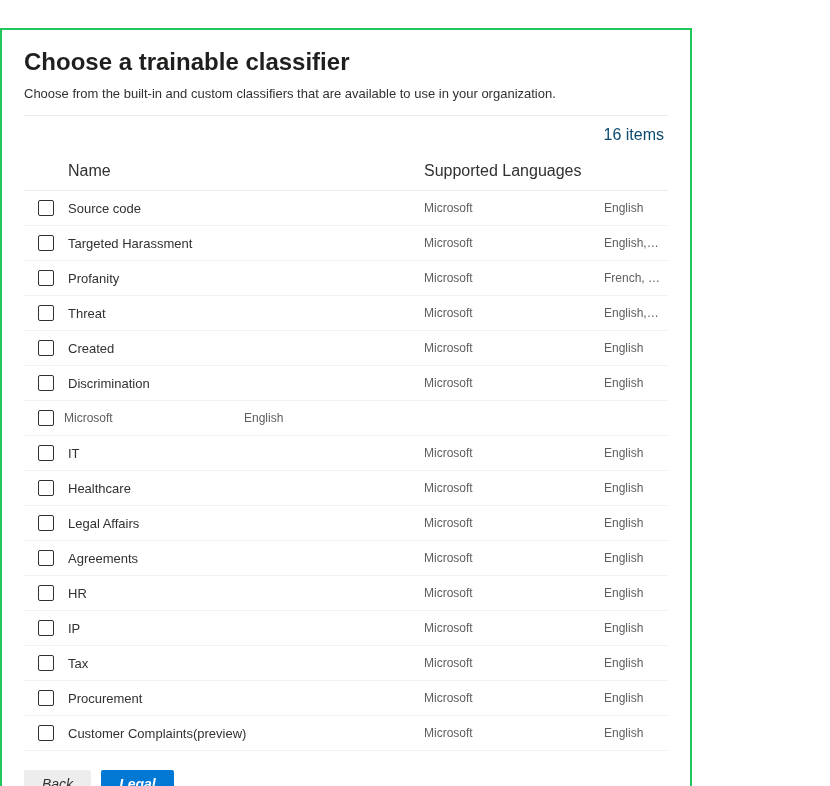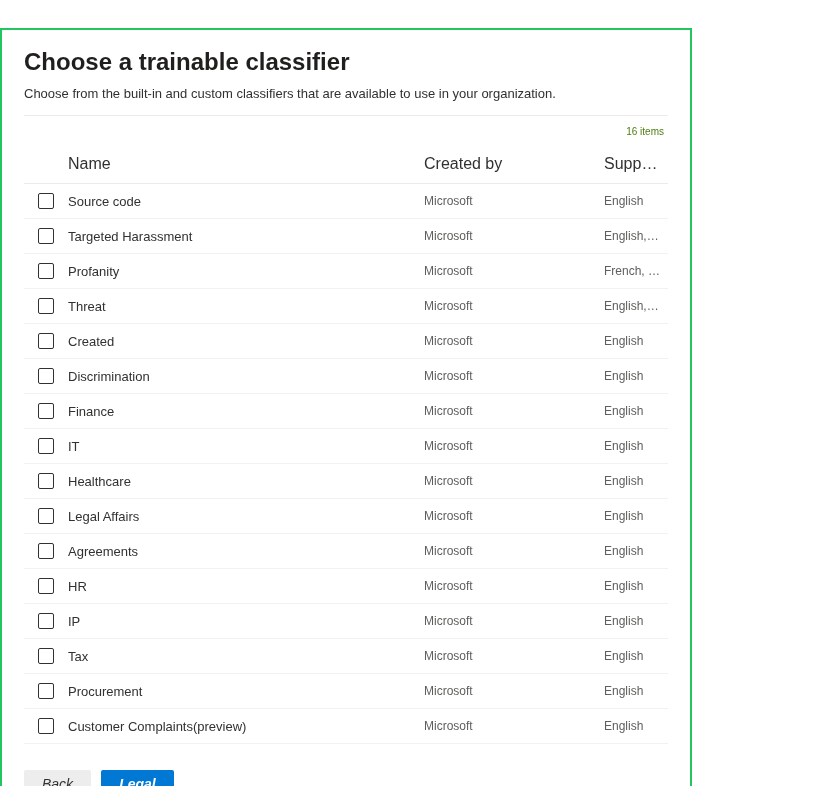--- a/index.html
+++ b/index.html
@@ -31,22 +31,22 @@
       color: #323130;
       margin-bottom: 14px;
     }
     .divider {
       border: none;
       border-top: 1px solid #edebe9;
       margin: 0;
     }
     .items-count {
       text-align: right;
-      font-size: 10px;
-      color: #4d7c0f;
+      font-size: 16px;
+      color: #0c4a6e;
       padding: 10px 4px 10px 0;
     }
     .table-wrap {
       padding: 0;
     }
     .header-row {
       display: flex;
       align-items: center;
       padding: 8px 0 10px 0;
       font-size: 16px;
@@ -115,21 +115,20 @@
   <div class="content">
     <h1 class="page-title">Choose a trainable classifier</h1>
     <p class="page-subtitle">Choose from the built-in and custom classifiers that are available to use in your organization.</p>
     <hr class="divider">
     <div class="items-count">16 items</div>
 
     <div class="table-wrap">
       <div class="header-row">
         <div class="col-check"></div>
         <div class="col-name">Name</div>
-        <div class="col-created">Created by</div>
         <div class="col-lang">Supported Languages</div>
       </div>
       <div id="rows-container">
           <div class="data-row">
             <div class="col-check">
               <div class="checkbox"></div>
             </div>
             <div class="col-name">Source code</div>
             <div class="col-created">Microsoft</div>
             <div class="col-lang">English</div>
@@ -171,21 +170,20 @@
               <div class="checkbox"></div>
             </div>
             <div class="col-name">Discrimination</div>
             <div class="col-created">Microsoft</div>
             <div class="col-lang">English</div>
           </div>
           <div class="data-row">
             <div class="col-check">
               <div class="checkbox"></div>
             </div>
-            <div class="col-name">Finance</div>
             <div class="col-created">Microsoft</div>
             <div class="col-lang">English</div>
           </div>
           <div class="data-row">
             <div class="col-check">
               <div class="checkbox"></div>
             </div>
             <div class="col-name">IT</div>
             <div class="col-created">Microsoft</div>
             <div class="col-lang">English</div>

